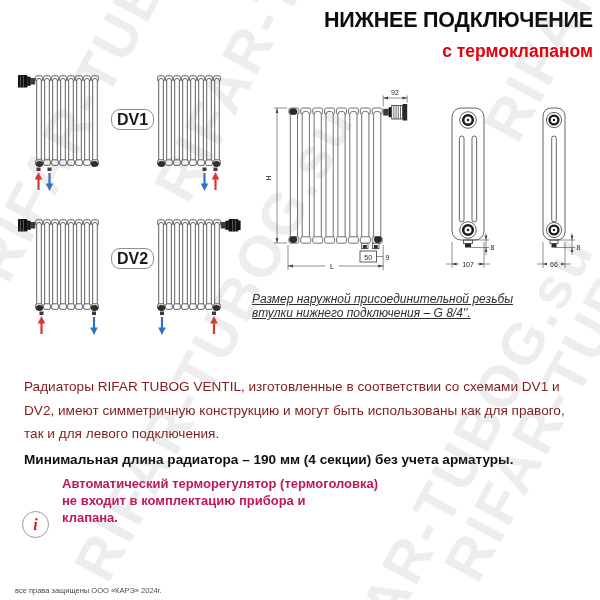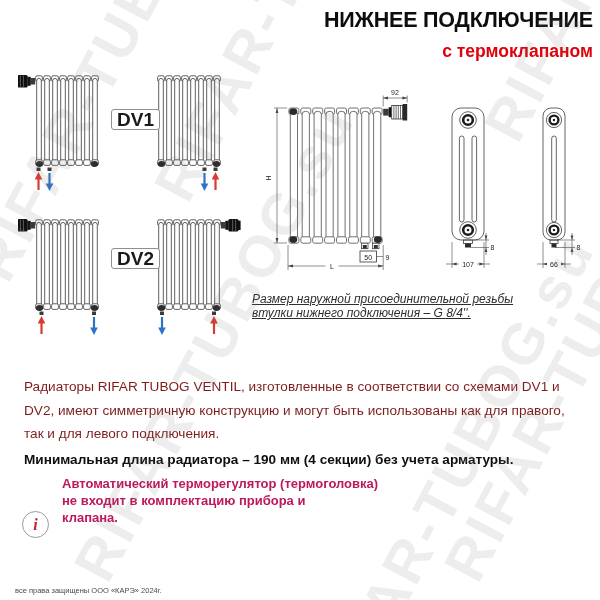--- a/index.html
+++ b/index.html
@@ -10,22 +10,22 @@
   .wm-layer { position:absolute; inset:0; z-index:6; pointer-events:none; overflow:hidden; }
   .wm { position:absolute; font-weight:800; font-size:58px; letter-spacing:3px;
         color:rgba(115,115,115,0.13); white-space:nowrap;
         transform:rotate(-62deg); transform-origin:left top; }
   
   .title-block { position:absolute; top:8px; right:7px; text-align:right; z-index:2; }
   .title-main { font-size:21.5px; font-weight:800; color:#0d0d0d; letter-spacing:-0.2px; }
   .title-sub  { font-size:17.5px; font-weight:800; color:#e1000c; margin-top:8px; }
   
   .dv-label { position:absolute; left:111px; z-index:2; background:#fff;
-              border:1.5px solid #8f8f8f; border-radius:3px; padding:0 5px;
-              font-size:19px; font-weight:700; line-height:19px; color:#1a1a1a; }
+              border:1.5px solid #8f8f8f; border-radius:9px; padding:0 5px;
+              font-size:16px; font-weight:700; line-height:19px; color:#1a1a1a; }
   svg.rad, svg.fig, svg.side { position:absolute; z-index:1; }
   .red  { color:#d93a30; }
   .blue { color:#2e72c8; }
   .fig text, .side text { font-size:7px; fill:#222; font-family:"Liberation Sans",sans-serif; }
   .ln { fill:none; stroke:#3c3c3c; stroke-width:0.8; }
   .dim { fill:none; stroke:#444; stroke-width:0.6; }
   .ah { fill:#444; stroke:none; }
   
   .fig-caption { position:absolute; left:244px; top:273px; font-size:7.3px; font-style:italic;
                  color:#333; z-index:2; }

